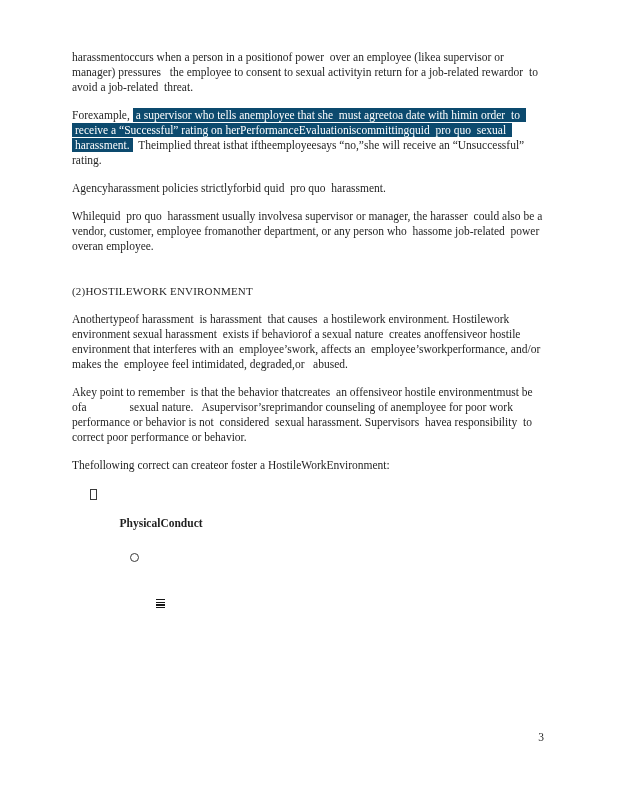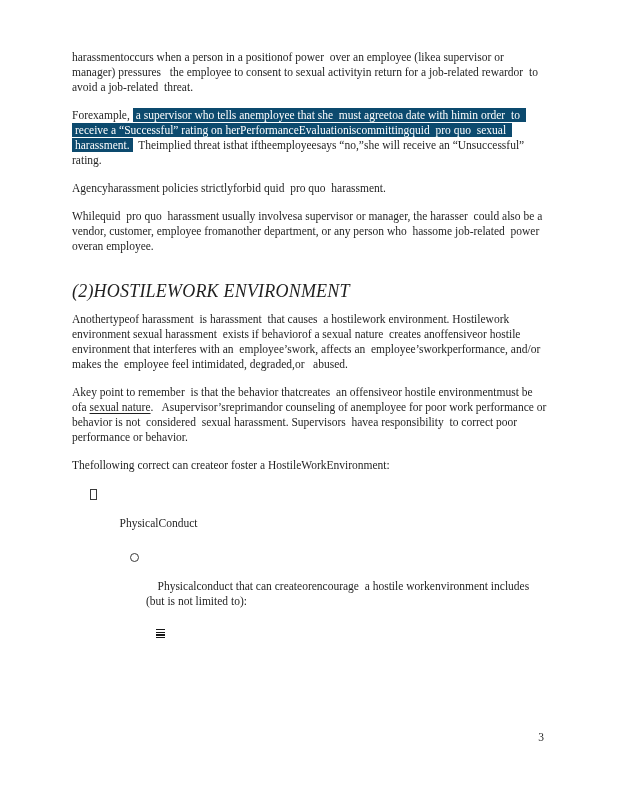--- a/index.html
+++ b/index.html
@@ -8,28 +8,28 @@
     font-family:"Liberation Serif","DejaVu Serif",serif;
     color:#1f1f1f;overflow:hidden;
   }
   .doc{
     position:absolute;left:72px;top:50px;width:478px;
     font-size:11.5px;line-height:15px;
   }
   .doc p{margin:0 0 13px 0;white-space:pre-wrap;}
   .heading{
     margin:30px 0 13px 0 !important;
-    font-style:italic;font-weight:normal;font-size:18px;letter-spacing:0.2px;
+    font-weight:normal;font-size:11px;letter-spacing:0.2px;
   }
   .hl{
     background:#0c4a6e;color:#ffffff;padding:1px 3px;
     box-decoration-break:clone;-webkit-box-decoration-break:clone;
   }
-  .ul{text-decoration:underline;text-underline-offset:2px;}
-  .li{position:relative;white-space:pre-wrap;margin:0 0 2px 0;}
+  .ul{text-underline-offset:2px;margin-left:40px;}
+  .li{position:relative;white-space:pre-wrap;margin:0 0 2px 0;font-weight:bold;}
   .l1{padding-left:36px;margin-bottom:3px;}
   .l2{padding-left:74px;margin-bottom:2px;}
   .l3{padding-left:108px;margin-bottom:3px;}
   .glyph{position:absolute;display:inline-block;}
   .g1{left:18px;top:3px;width:5px;height:9px;border:1px solid #3a3a3a;background:#fff;}
   .g2{left:58px;top:4px;width:7px;height:7px;border:1px solid #3a3a3a;border-radius:50%;background:#fff;}
   .g3{
     left:84px;top:3px;width:9px;height:9px;
     background:repeating-linear-gradient(to bottom,#161616 0px,#161616 1.4px,#ffffff 1.4px,#ffffff 2.6px);
   }
@@ -60,21 +60,20 @@
 
   <p><span>Thefollowing correct can createor foster a HostileWorkEnvironment:</span></p>
 
   <div class="li l1">
     <span class="glyph g1"></span>
     <span>PhysicalConduct</span>
   </div>
 
   <div class="li l2">
     <span class="glyph g2"></span>
-    <span><span>Physicalconduct that can createorencourage  a hostile workenvironment includes (but is not limited to):</span></span>
   </div>
 
 
   <div class="li l3">
     <span class="glyph g3"></span>
     
   </div>
 
 </div>
 

